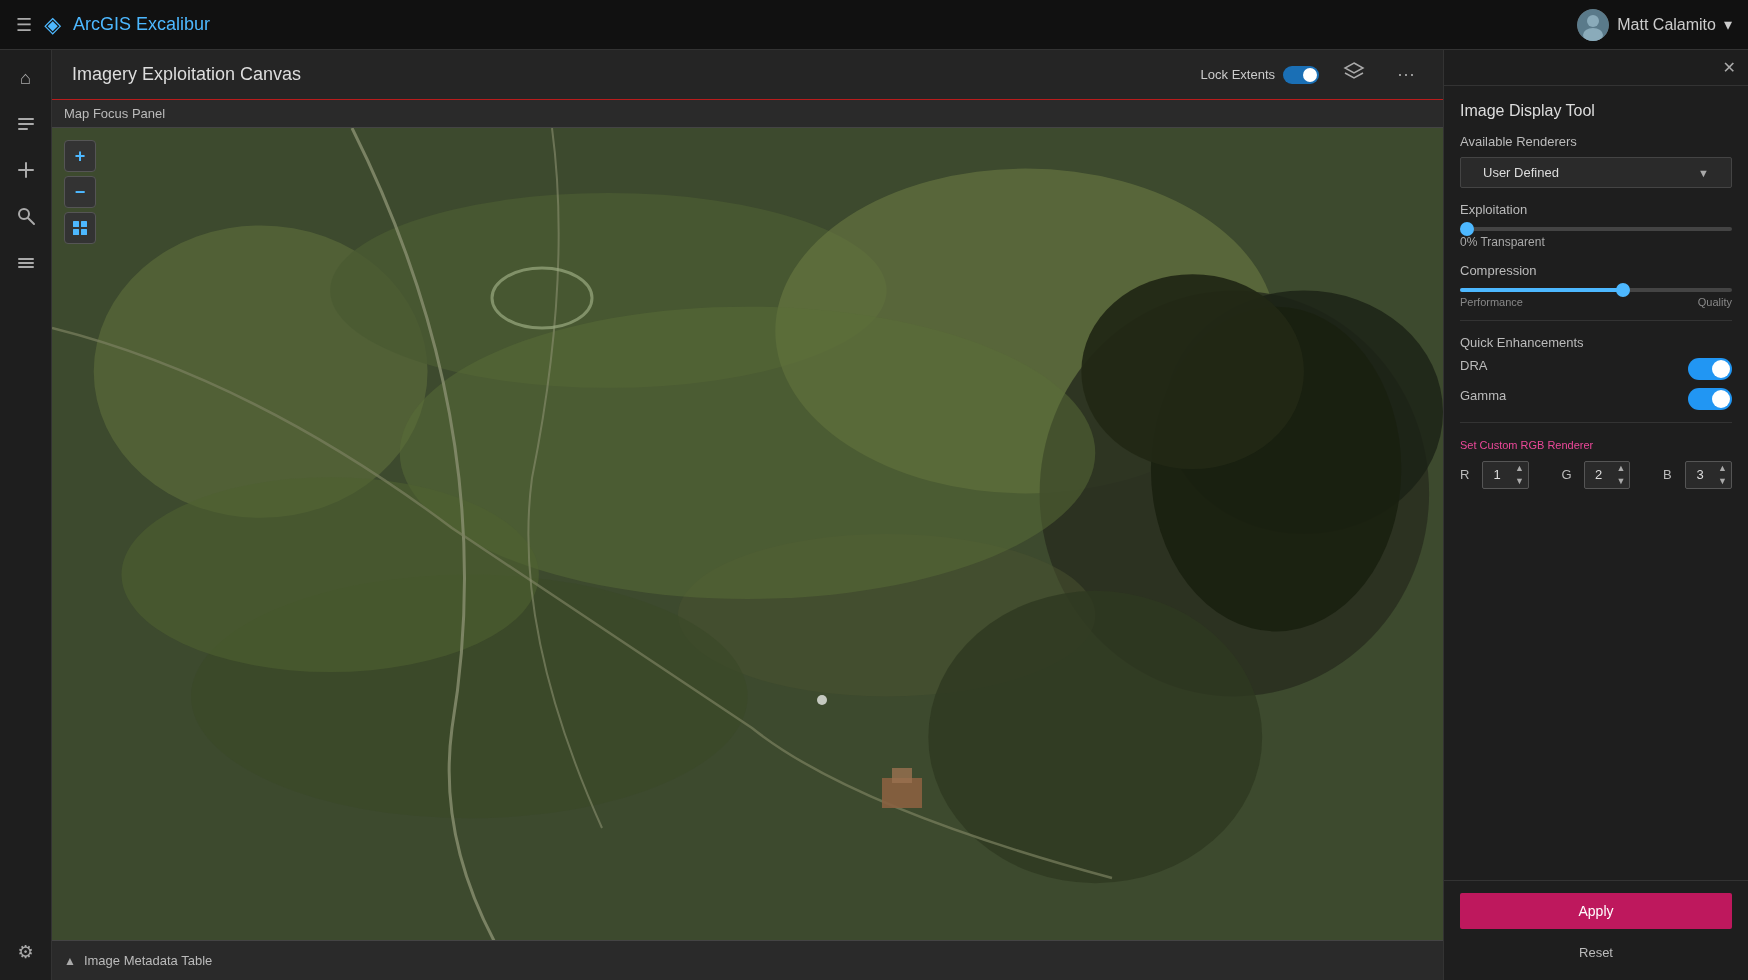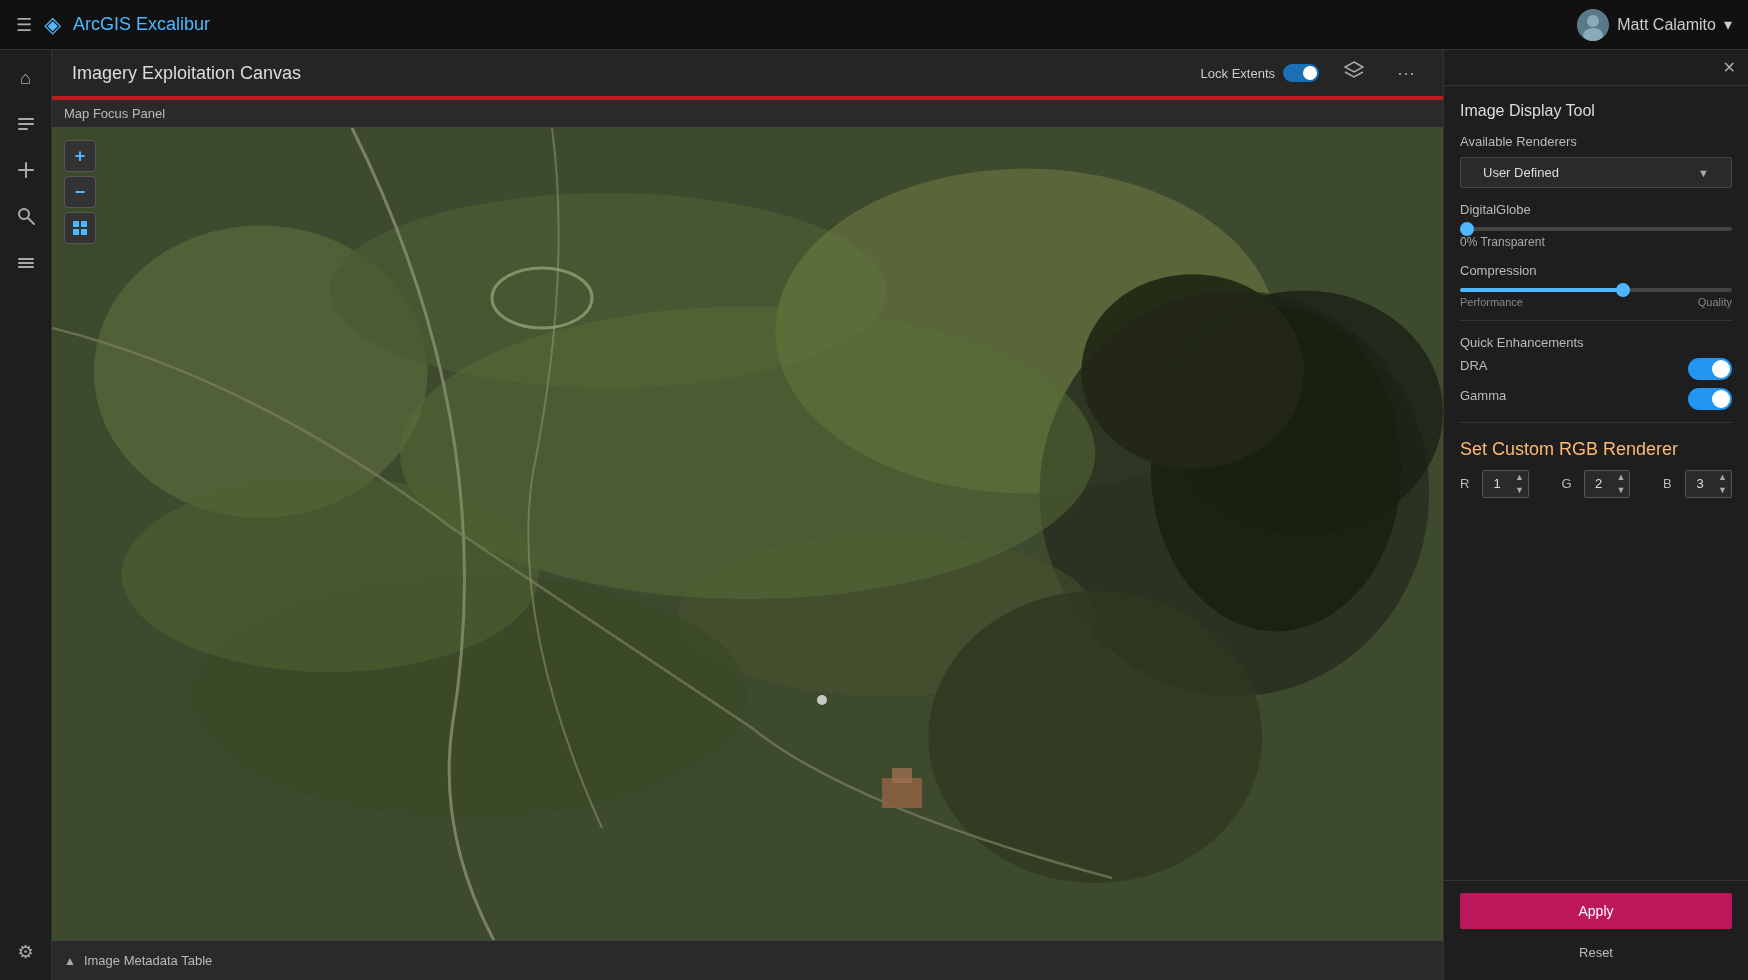--- a/index.html
+++ b/index.html
@@ -18,21 +18,21 @@
     .main-layout { display: flex; flex: 1; overflow: hidden; }
 
     
     .left-sidebar { width: 52px; background: #1e1e1e; display: flex; flex-direction: column; align-items: center; padding: 8px 0; gap: 6px; border-right: 1px solid #333; }
     .sidebar-icon { width: 40px; height: 40px; display: flex; align-items: center; justify-content: center; border-radius: 4px; cursor: pointer; color: #aaa; font-size: 18px; }
 
     
     .content-area { flex: 1; display: flex; flex-direction: column; background: #252525; }
 
     
-    .content-header { height: 50px; background: #252525; display: flex; align-items: center; padding: 0 20px; border-bottom: 4px solid #b91c1c; gap: 16px; }
+    .content-header { height: 50px; background: #252525; display: flex; align-items: center; padding: 0 20px; border-bottom: 1px solid #b91c1c; gap: 16px; }
     .content-title { color: #ddd; font-size: 18px; font-weight: 400; }
     .content-spacer { flex: 1; }
     .lock-extents-group { display: flex; align-items: center; gap: 8px; }
     .lock-extents-label { color: #ccc; font-size: 13px; }
     .toggle-switch { width: 36px; height: 18px; background: #555; border-radius: 9px; position: relative; cursor: pointer; }
     .toggle-switch.on { background: #1a6fb5; }
     .toggle-switch.on::after { left: 20px; }
     .toggle-switch::after { content: ''; width: 14px; height: 14px; background: #fff; border-radius: 50%; position: absolute; top: 2px; left: 2px; transition: left 0.2s; }
     .header-icon-btn { color: #aaa; cursor: pointer; font-size: 18px; padding: 4px 8px; }
 
@@ -90,21 +90,21 @@
 
     
     .toggle-row { display: flex; justify-content: space-between; margin: 8px 0; }
     .toggle-row-label { color: #bbb; font-size: 13px; }
     .mini-toggle { width: 44px; height: 22px; background: #555; border-radius: 11px; position: relative; cursor: pointer; }
     .mini-toggle.on { background: #2196F3; }
     .mini-toggle::after { content: ''; width: 18px; height: 18px; background: #fff; border-radius: 50%; position: absolute; top: 2px; transition: left 0.2s; }
     .mini-toggle.on::after { left: 24px; }
 
     
-    .rgb-section-title { color: #fdba74; font-size: 18px; margin-top: 16px; margin-bottom: 10px; }
+    .rgb-section-title { color: #ec4899; font-size: 11px; margin-top: 16px; margin-bottom: 10px; }
     .rgb-row { display: flex; align-items: center; gap: 8px; }
     .rgb-label { color: #bbb; font-size: 13px; width: 14px; }
     .rgb-spinner { display: flex; align-items: center; border: 1px solid #555; background: #2a2a2a; border-radius: 2px; }
     .rgb-spinner-value { padding: 4px 8px; color: #ddd; font-size: 13px; min-width: 28px; text-align: center; }
     .rgb-spinner-arrows { display: flex; flex-direction: column; }
     .rgb-arrow { color: #aaa; font-size: 9px; padding: 1px 4px; cursor: pointer; line-height: 1.2; }
 
     
     .action-buttons { border-top: 1px solid #333; padding: 12px 16px; display: flex; flex-direction: column; gap: 8px; }
     .apply-btn { width: 100%; padding: 10px; background: #be185d; color: #fff; font-size: 14px; border: none; cursor: pointer; border-radius: 2px; }
@@ -257,21 +257,21 @@
     <div class="right-panel-content">
 
       <div class="panel-section-title">Image Display Tool</div>
 
       <div class="panel-label">Available Renderers</div>
       <div class="dropdown">
         <span>User Defined</span>
         <span class="dropdown-arrow">▼</span>
       </div>
 
-      <div class="panel-label">DigitalGlobe</div>
+      <div class="panel-label">Exploitation</div>
       <div class="slider-container">
         <div class="slider-track transparency-track">
           <div class="slider-fill" style="width:0%"></div>
           <div class="slider-thumb" style="left:0px"></div>
         </div>
       </div>
       <div class="slider-value-label">0% Transparent</div>
 
       <div class="panel-label">Compression</div>
       <div class="slider-container">

